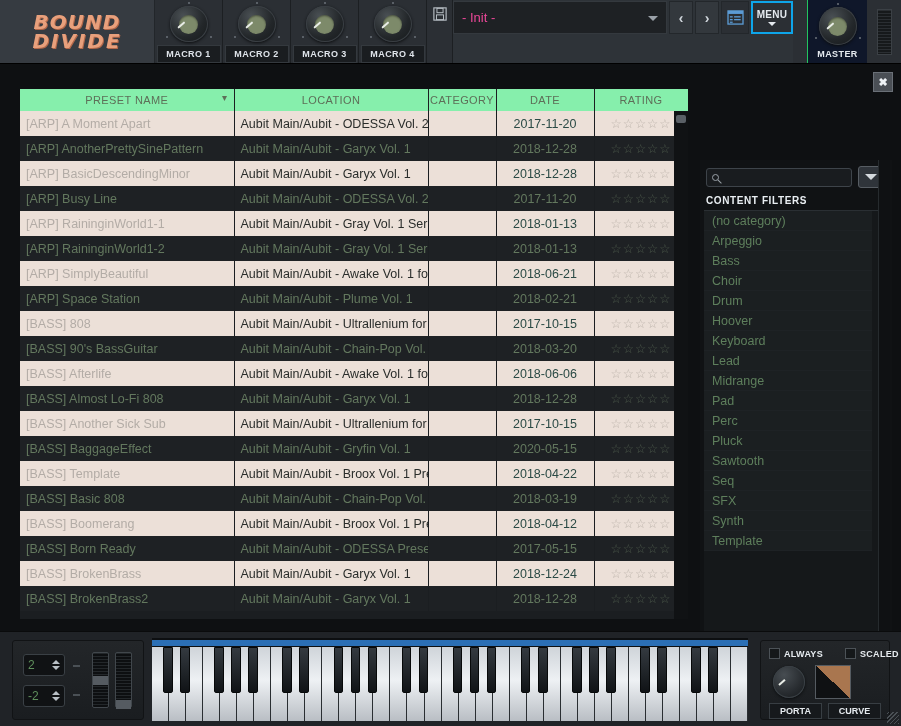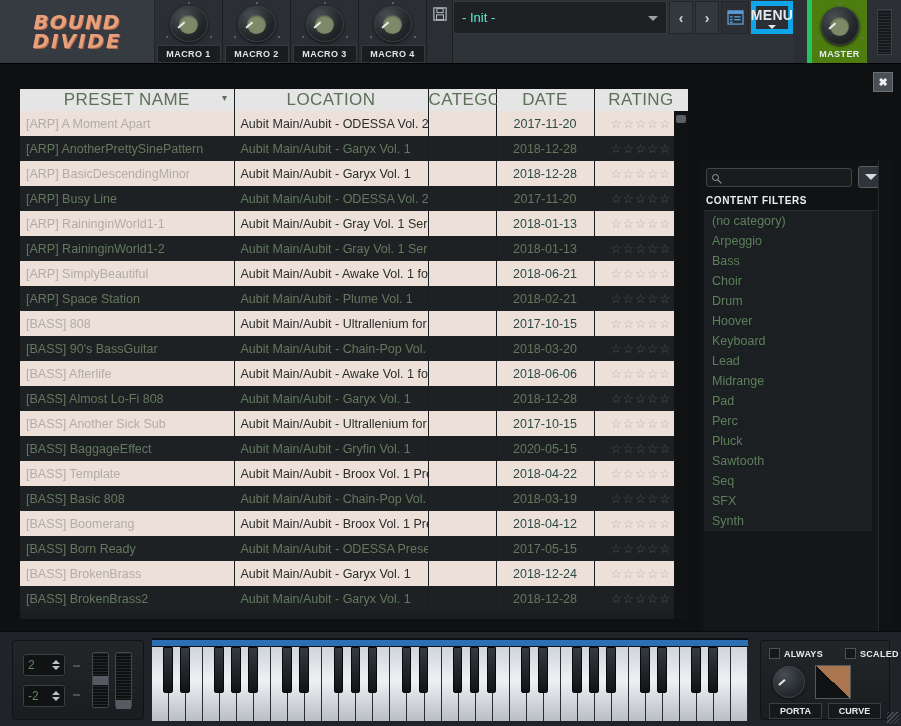--- a/index.html
+++ b/index.html
@@ -69,48 +69,48 @@
 
   .save-cell {
     width: 26px; background: #2b2f34; border-right: 1px solid #1c1f22;
     display: flex; align-items: flex-start; justify-content: center; padding-top: 7px;
   }
   .preset-field {
     width: 214px; height: 33px; margin-top: 1px; background: #1e2124;
     border: 1px solid #34393e; display: flex; align-items: center;
     padding: 0 8px; position: relative;
   }
-  .preset-name { font-size: 13px; color: #5eead4; }
+  .preset-name { font-size: 13px; color: #ec4899; }
   .caret-dn {
     position: absolute; right: 8px; top: 14px;
     width: 0; height: 0; border-left: 5px solid transparent; border-right: 5px solid transparent;
     border-top: 5px solid #9aa1a8;
   }
   .navbtn {
     width: 24px; margin-top: 1px; height: 33px; background: #33383d;
     border: 1px solid #23272b; color: #cfd5db; font-size: 14px; font-weight: bold;
     display: flex; align-items: center; justify-content: center; margin-left: 2px;
   }
   .listbtn {
     width: 28px; margin-top: 1px; height: 33px; background: #2b2f34;
     border: 1px solid #23272b; margin-left: 2px;
     display: flex; align-items: center; justify-content: center;
   }
   .menubtn {
     width: 42px; margin-top: 1px; height: 33px; background: #2b2f34;
-    border: 5px solid #0ea5e9; margin-left: 2px; color: #e4e9ee;
-    font-size: 14px; font-weight: bold; letter-spacing: .3px;
+    border: 2px solid #0ea5e9; margin-left: 2px; color: #e4e9ee;
+    font-size: 10px; font-weight: bold; letter-spacing: .3px;
     display: flex; flex-direction: column; align-items: center; justify-content: center;
   }
   .menubtn .mcaret {
     width: 0; height: 0; border-left: 4px solid transparent; border-right: 4px solid transparent;
     border-top: 4px solid #e4e9ee; margin-top: 2px;
   }
   .master-cell {
-    width: 60px; background: #4d7c0f; border-left: 5px solid #22c55e;
+    width: 60px; background: #0f172a; border-left: 1px solid #22c55e;
     display: flex; flex-direction: column; align-items: center; padding-top: 7px;
   }
   .master-label { font-size: 9px; font-weight: bold; color: #e4e9ee; margin-top: 4px; letter-spacing: .4px; }
   .meter-cell {
     width: 34px; background: #2b2f34; display: flex; align-items: center; justify-content: center;
   }
   .meter {
     width: 15px; height: 46px; background: #16191b;
     border: 1px solid #3b4045;
     background-image: repeating-linear-gradient(to bottom, #2a2e32 0 1px, #16191b 1px 3px);
@@ -126,22 +126,22 @@
     position: absolute; right: 8px; top: 8px; width: 20px; height: 20px;
     background: #4a4f55; border: 1px solid #6a7077; color: #eef2f5;
     font-size: 11px; font-weight: bold; display: flex; align-items: center; justify-content: center;
   }
   .table-wrap {
     position: absolute; left: 20px; top: 25px; width: 668px; height: 530px;
     background: #1b1e21; overflow: hidden;
   }
   table.presets { width: 100%; border-collapse: collapse; table-layout: fixed; }
   table.presets th {
-    height: 22px; background: #e5e5e5; color: #5d6f58;
-    font-size: 17px; font-weight: normal; letter-spacing: .4px;
+    height: 22px; background: #86efac; color: #5d6f58;
+    font-size: 11px; font-weight: normal; letter-spacing: .4px;
     border-right: 1px solid #1b1e21; position: relative;
   }
   th.c-name   { width: 214px; }
   th.c-loc    { width: 194px; }
   th.c-cat    { width: 68px; }
   th.c-date   { width: 98px; }
   th.c-rate   { width: 94px; }
   th.c-name::after {
     content: "\25BE"; position: absolute; right: 6px; top: 3px; font-size: 10px; color: #5d6f58;
   }
@@ -577,20 +577,21 @@
           <div class="filter-item">Keyboard</div>
           <div class="filter-item">Lead</div>
           <div class="filter-item">Midrange</div>
           <div class="filter-item">Pad</div>
           <div class="filter-item">Perc</div>
           <div class="filter-item">Pluck</div>
           <div class="filter-item">Sawtooth</div>
           <div class="filter-item">Seq</div>
           <div class="filter-item">SFX</div>
           <div class="filter-item">Synth</div>
+          <div class="filter-item">Template</div>
         </div>
       <div class="filt-scroll"></div>
     </div>
   </div>
 
   <div class="bottom">
 
     <div class="bot-left">
       <div class="stepcol">
         <div class="stepper">

